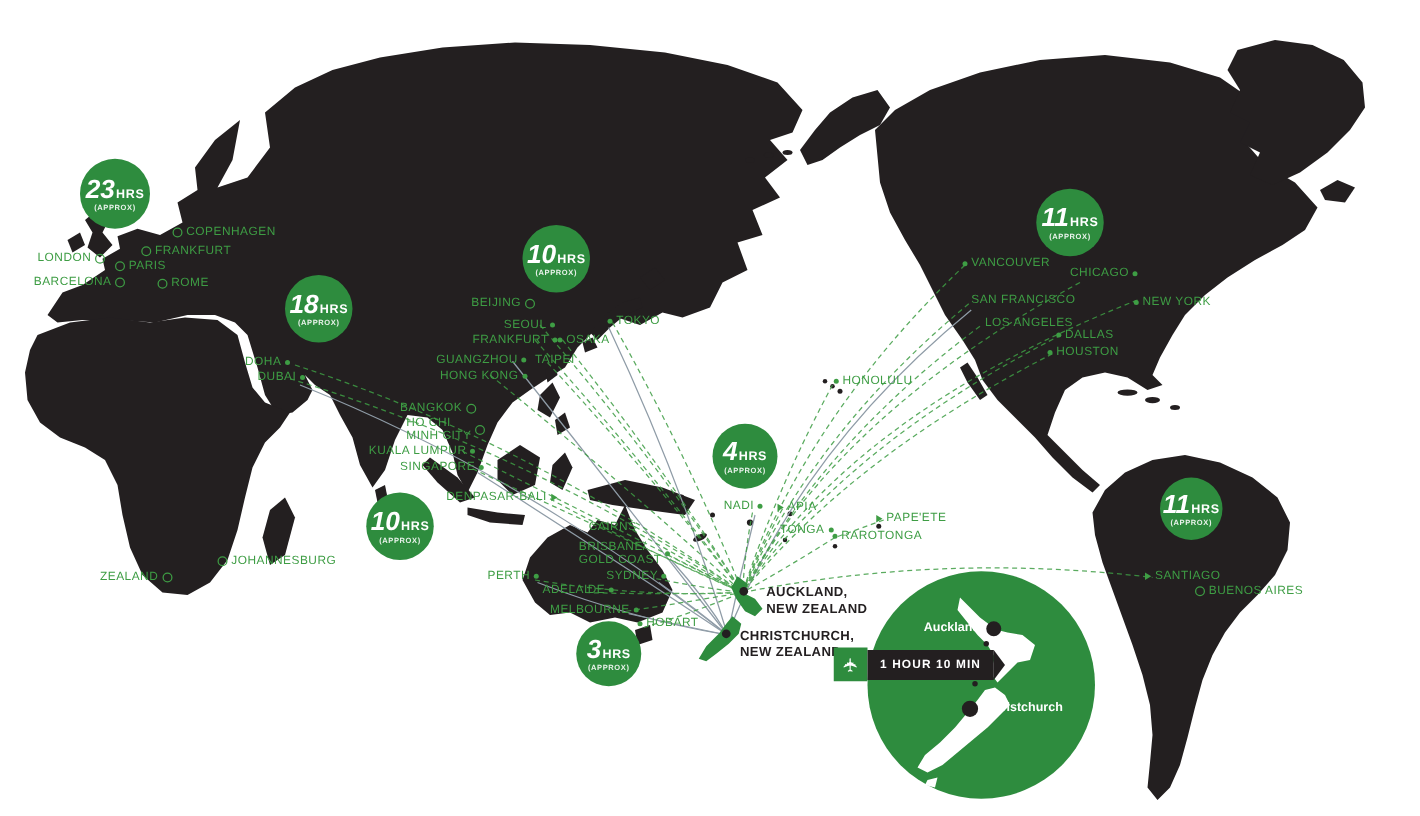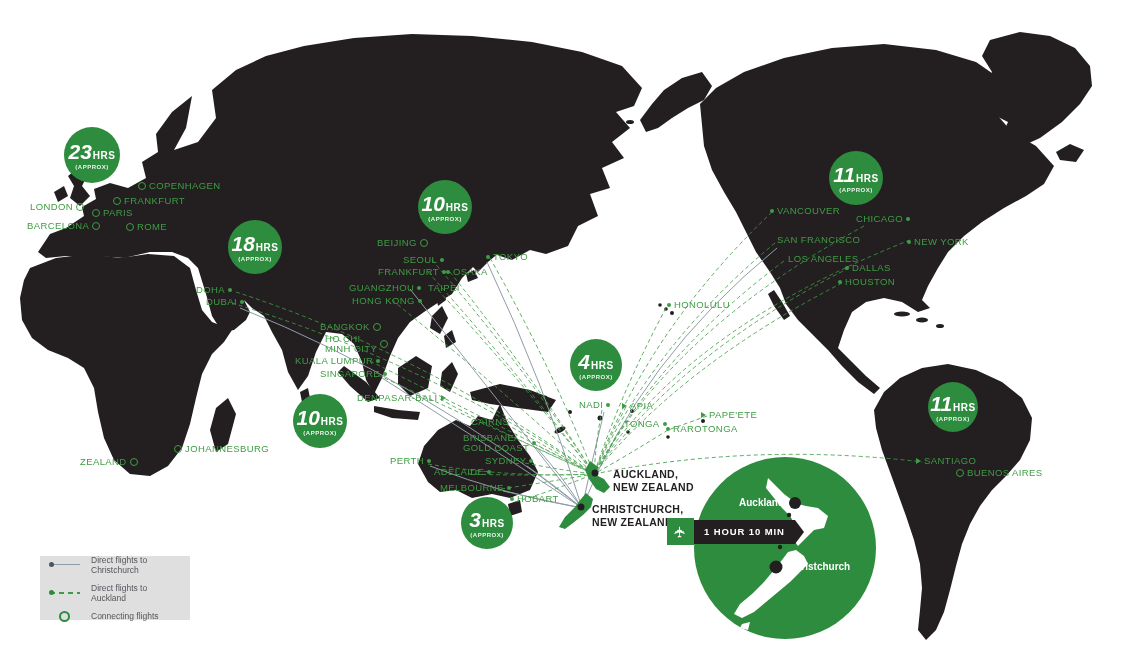--- a/index.html
+++ b/index.html
@@ -326,34 +326,14 @@
 
   <div class="inset-auck">Auckland</div>
   <div class="inset-chch">Christchurch</div>
   <div class="banner">
     <div class="banner-plane">
         <span>✈</span>
       </div>
     <div class="banner-text">1 HOUR 10 MIN</div>
   </div>
 
-  <div class="legend">
-    <div class="leg-item">
-      <span class="sw">
-          <span class="sw-solid"></span>
-        </span>
-      <span>Direct flights to Christchurch</span>
-    </div>
-    <div class="leg-item">
-      <span class="sw">
-          <span class="sw-dashed"></span>
-        </span>
-      <span>Direct flights to Auckland</span>
-    </div>
-    <div class="leg-item">
-      <span class="sw">
-          <span class="sw-ring"></span>
-        </span>
-      <span>Connecting flights</span>
-    </div>
-  </div>
 
 </div>
 
 </body></html>

